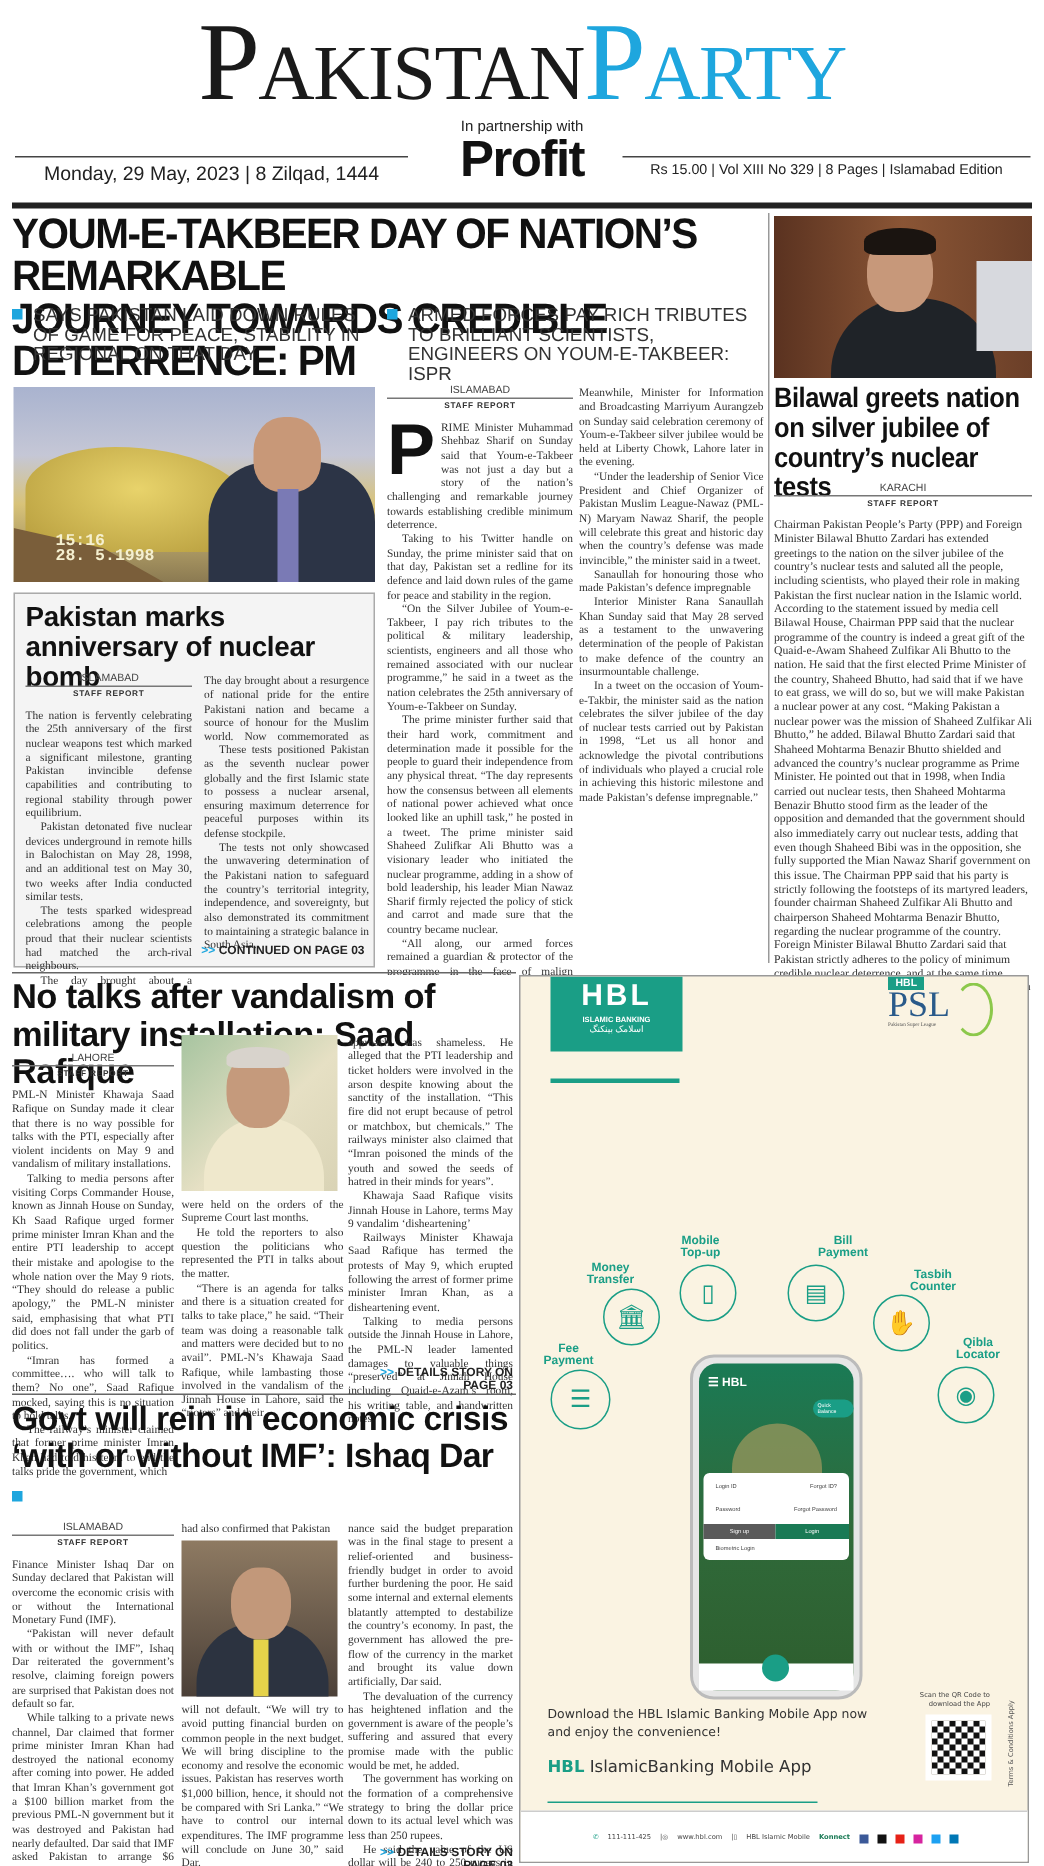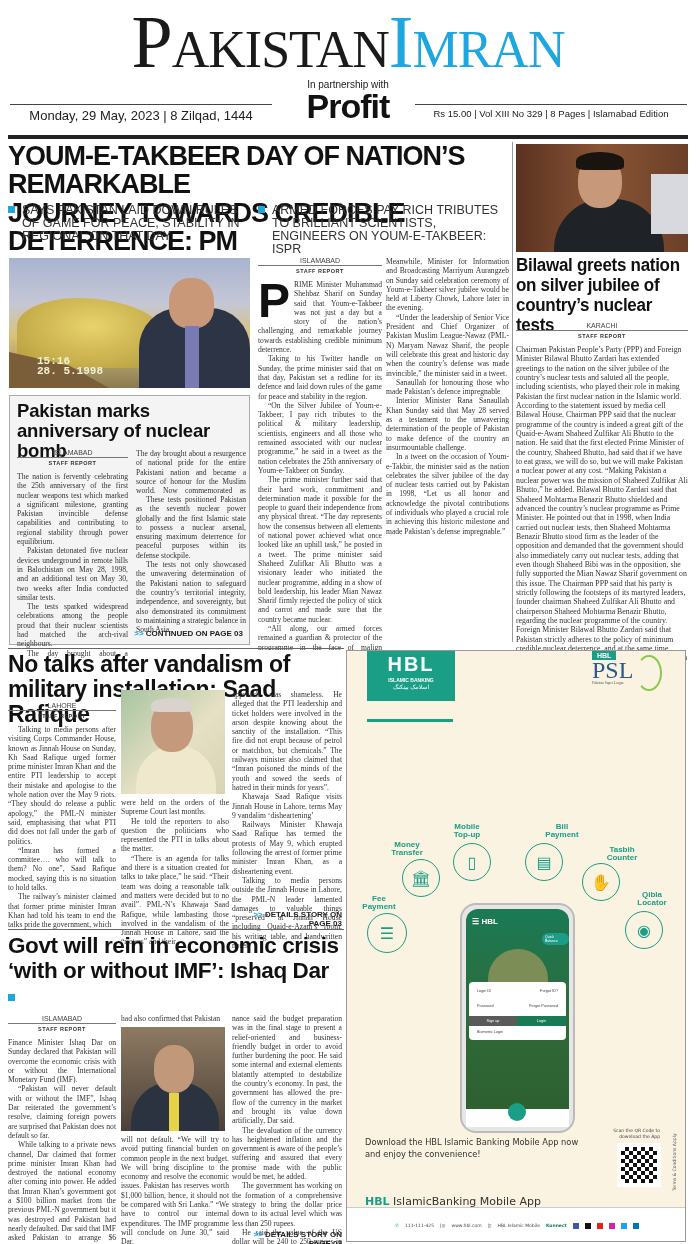--- a/index.html
+++ b/index.html
@@ -35,21 +35,21 @@
 .hbl-logo{position:absolute;left:20px;top:8px;width:88px;height:48px;background:#1a9e86;color:#fff;text-align:center}
 .feat{position:absolute;text-align:center;font-family:"Liberation Sans",sans-serif;font-weight:bold;font-size:8px;line-height:8px;color:#1a9e86}
 .circle{position:absolute;border:1.5px solid #1a9e86;border-radius:50%;}
 .circle .ico{position:absolute;left:0;top:0;width:100%;height:100%;display:flex;align-items:center;justify-content:center;color:#1a9e86;font-size:16px}
 </style>
 </head>
 <body>
 
 <div class="abs masthead">
   <div class="mast-title">
-    <span class="p1" style="font-variant:small-caps">Pakistan</span><span class="p2" style="font-variant:small-caps">Imran</span>
+    <span class="p1" style="font-variant:small-caps">Pakistan</span><span class="p2" style="font-variant:small-caps">Party</span>
   </div>
   <div class="partner">In partnership with</div>
   <div class="profit">Profit</div>
   <div class="dateline">Monday, 29 May, 2023 | 8 Zilqad, 1444</div>
   <div class="infoline">Rs 15.00 | Vol XIII No 329 | 8 Pages | Islamabad Edition</div>
 </div>
 
 <div class="abs topbar"></div>
 
 <div class="abs main-head">
@@ -133,20 +133,21 @@
   <div class="col" style="font-size:7.8px;line-height:9.35px;text-align:left">Chairman Pakistan People’s Party (PPP) and Foreign Minister Bilawal Bhutto Zardari has extended greetings to the nation on the silver jubilee of the country’s nuclear tests and saluted all the people, including scientists, who played their role in making Pakistan the first nuclear nation in the Islamic world. According to the statement issued by media cell Bilawal House, Chairman PPP said that the nuclear programme of the country is indeed a great gift of the Quaid-e-Awam Shaheed Zulfikar Ali Bhutto to the nation. He said that the first elected Prime Minister of the country, Shaheed Bhutto, had said that if we have to eat grass, we will do so, but we will make Pakistan a nuclear power at any cost. “Making Pakistan a nuclear power was the mission of Shaheed Zulfikar Ali Bhutto,” he added. Bilawal Bhutto Zardari said that Shaheed Mohtarma Benazir Bhutto shielded and advanced the country’s nuclear programme as Prime Minister. He pointed out that in 1998, when India carried out nuclear tests, then Shaheed Mohtarma Benazir Bhutto stood firm as the leader of the opposition and demanded that the government should also immediately carry out nuclear tests, adding that even though Shaheed Bibi was in the opposition, she fully supported the Mian Nawaz Sharif government on this issue. The Chairman PPP said that his party is strictly following the footsteps of its martyred leaders, founder chairman Shaheed Zulfikar Ali Bhutto and chairperson Shaheed Mohtarma Benazir Bhutto, regarding the nuclear programme of the country. Foreign Minister Bilawal Bhutto Zardari said that Pakistan strictly adheres to the policy of minimum credible nuclear deterrence, and at the same time Pakistan’s nuclear program is for peace and stability in the region.</div>
 </div>
 
 <div class="abs hr" style="left:8px;top:648px;width:336px;background:#666"></div>
 
 <div class="abs sub-head" style="left:8px;top:652px;width:336px;font-size:23px;line-height:25px;letter-spacing:-.4px">No talks after vandalism of military installation: Saad Rafique</div>
 <div class="abs" style="left:8px;top:702px;width:108px">
   <div class="loc">LAHORE</div>
   <div class="staff">STAFF REPORT</div>
   <div class="col">
+    <p class="ni">PML-N Minister Khawaja Saad Rafique on Sunday made it clear that there is no way possible for talks with the PTI, especially after violent incidents on May 9 and vandalism of military installations.</p>
     <p>Talking to media persons after visiting Corps Commander House, known as Jinnah House on Sunday, Kh Saad Rafique urged former prime minister Imran Khan and the entire PTI leadership to accept their mistake and apologise to the whole nation over the May 9 riots. “They should do release a public apology,” the PML-N minister said, emphasising that what PTI did does not fall under the garb of politics.</p>
     <p>“Imran has formed a committee…. who will talk to them? No one”, Saad Rafique mocked, saying this is no situation to hold talks.</p>
     <p>The railway’s minister claimed that former prime minister Imran Khan had told his team to end the talks pride the government, which</p>
   </div>
 </div>
 <div class="abs photo" style="left:121px;top:690px;width:104px;height:104px;background:linear-gradient(135deg,#a7c4a0,#e6e0c4 55%,#d9d3b5)">
   <div class="abs" style="left:15px;top:55px;width:80px;height:50px;background:#efe8cc;border-radius:40px 40px 0 0"></div>
   <div class="abs" style="left:30px;top:12px;width:42px;height:50px;background:#c59a7c;border-radius:45%"></div>
   <div class="abs" style="left:30px;top:8px;width:42px;height:14px;background:#d8d3cc;border-radius:50% 50% 20% 20%"></div>
 </div>
@@ -252,21 +253,21 @@
       <div class="abs" style="left:0;top:200px;width:103px;height:18px;background:#fff">
         <div class="abs" style="left:42px;top:-6px;width:18px;height:18px;border-radius:50%;background:#1a9e86"></div>
       </div>
     </div>
   </div>
 
   <div class="abs" style="left:18px;top:485px;width:220px;font-family:'DejaVu Sans',sans-serif;font-size:8.3px;line-height:12px;color:#333">
     <div>Download the HBL Islamic Banking Mobile App now</div>
     <div>and enjoy the convenience!</div>
   </div>
-  <div class="abs" style="left:18px;top:544px;width:180px;border-bottom:1.5px solid #1a9e86;font-family:'DejaVu Sans',sans-serif;font-size:11px;color:#333;padding-bottom:1px"><span style="color:#1a9e86;font-weight:bold">HBL</span> <span>IslamicBanking Mobile App</span></div>
+  <div class="abs" style="left:18px;top:520px;width:180px;border-bottom:1.5px solid #1a9e86;font-family:'DejaVu Sans',sans-serif;font-size:11px;color:#333;padding-bottom:17px"><span style="color:#1a9e86;font-weight:bold">HBL</span> <span>IslamicBanking Mobile App</span></div>
   <div class="abs" style="left:255px;top:477px;width:58px;text-align:right;font-family:'DejaVu Sans',sans-serif;font-size:4.5px;line-height:5.5px;color:#444">Scan the QR Code to download the App</div>
   <div class="abs" style="left:270px;top:492px;width:44px;height:44px;background:repeating-conic-gradient(#111 0 25%,#fff 0 50%) 0 0/8px 8px;border:4px solid #fff"></div>
   <div class="abs" style="left:300px;top:495px;transform:rotate(-90deg);transform-origin:left top;font-family:'DejaVu Sans',sans-serif;font-size:4.5px;color:#555;white-space:nowrap;left:325px;top:540px">Terms &amp; Conditions Apply</div>
   <div class="abs" style="left:0;top:556px;width:340px;height:36px;background:#fff;border-top:1px solid #ccc;display:flex;align-items:center;justify-content:center;gap:6px;font-family:'DejaVu Sans',sans-serif;font-size:4.5px;color:#444">
     <span style="color:#1a9e86">✆</span>
     <span>111-111-425</span>
     <span>|◎</span>
     <span>www.hbl.com</span>
     <span>|▯</span>
     <span>HBL Islamic Mobile</span>

